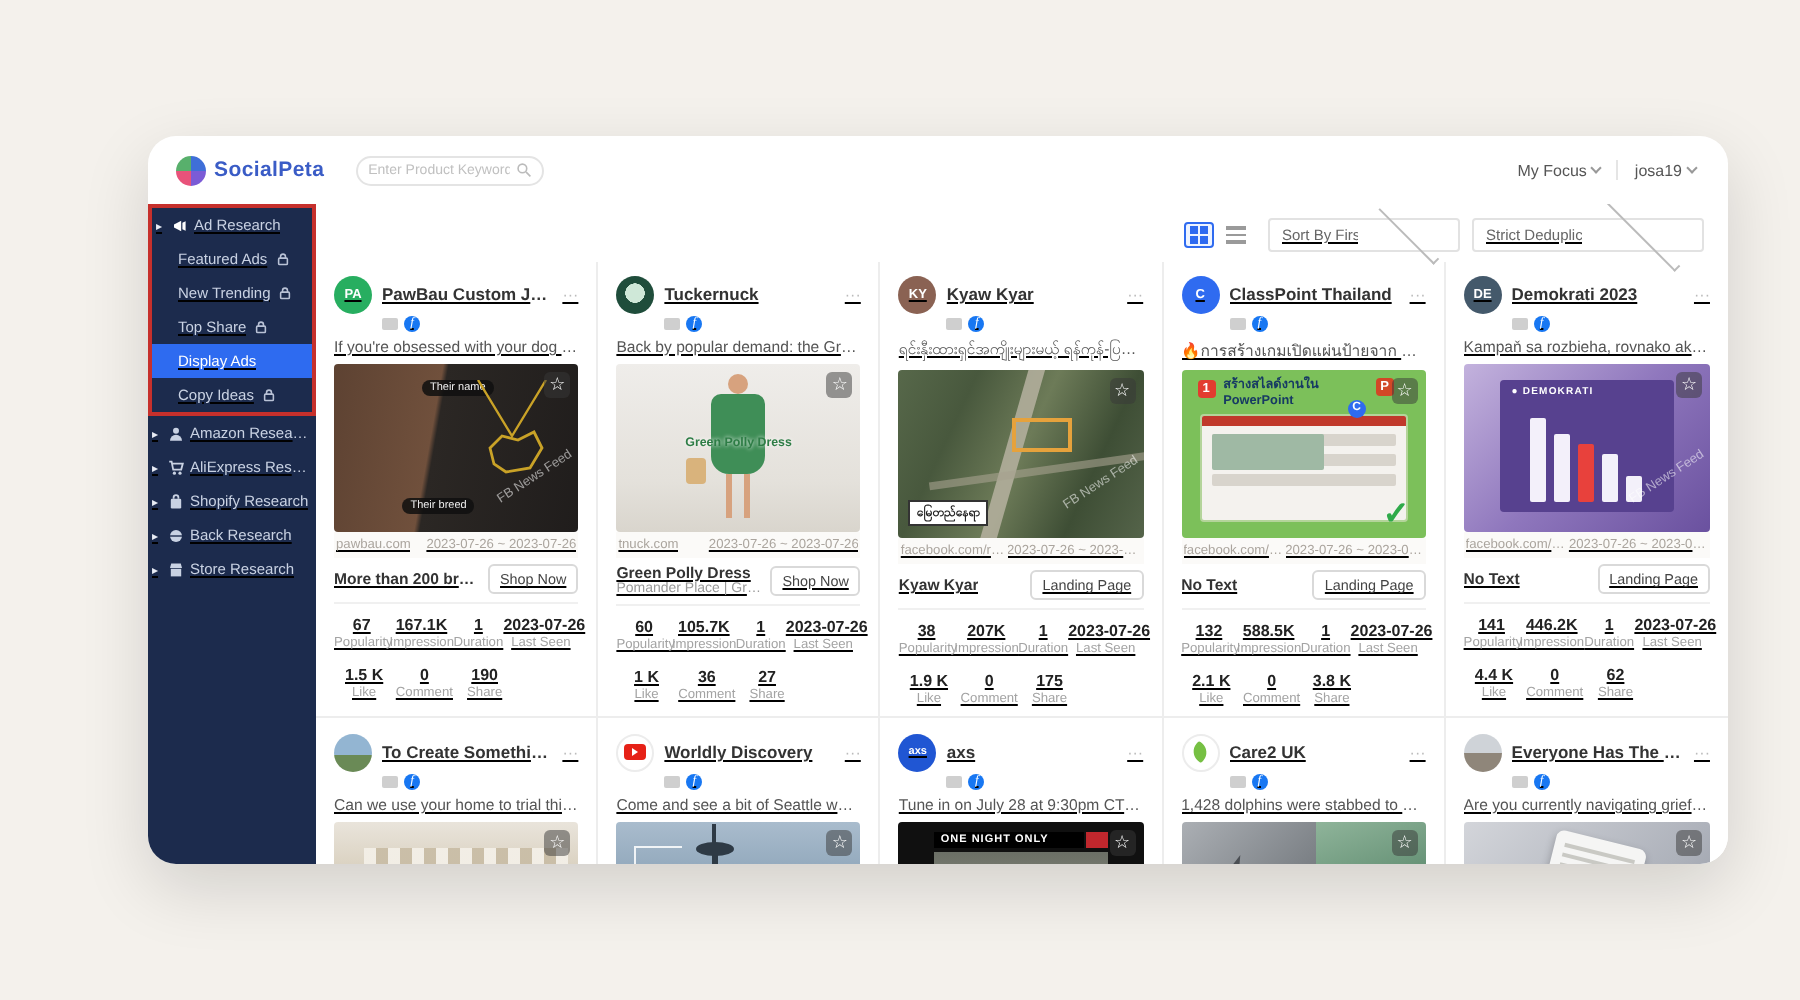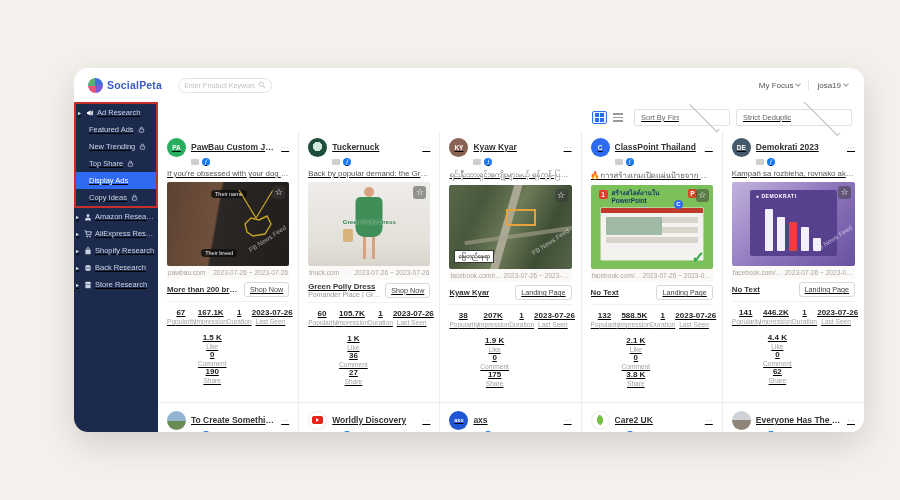--- a/index.html
+++ b/index.html
@@ -81,21 +81,21 @@
   .prod { display:flex; justify-content:space-between; align-items:center; padding:3px 0 4px; border-bottom:1px solid #f0f0f0; min-height:18px; }
   .prod-l { min-width:0; }
   .prod-t { font-size:7.8px; font-weight:bold; color:#333; white-space:nowrap; overflow:hidden; text-overflow:ellipsis; }
   .prod-sub { font-size:7px; color:#999; white-space:nowrap; overflow:hidden; text-overflow:ellipsis; }
   .cta { border:1px solid #d9d9d9; border-radius:3px; background:#fff; font-size:7.2px; color:#444;
     padding:2px 5px; white-space:nowrap; flex:none; margin-left:4px; cursor:pointer; font-family:inherit; }
   .stats4 { display:grid; grid-template-columns:1fr 1.15fr .9fr 1.35fr; margin-top:6px; }
   .stat { text-align:center; min-width:0; }
   .sv { font-size:8px; font-weight:bold; color:#222; white-space:nowrap; }
   .sl { font-size:6.6px; color:#a3a3a3; margin-top:1px; white-space:nowrap; }
-  .stats3 { display:grid; grid-template-columns:1fr; width:74%; margin:8px 0 13px; }
+  .stats3 { display:grid; grid-template-columns:1fr 1fr 1fr; width:74%; margin:8px 0 3px; }
   
   .av1 { background:#27ae60; } .av3 { background:#8a6253; } .av4 { background:#2f6bf0; }
   .av5 { background:#44596b; } .av8 { background:#2056d3; font-size:5.5px; }
   .av2 { background:radial-gradient(circle at 50% 45%, #cfe8d8 0 34%, #1f4d3b 35%); }
   .av6 { background:linear-gradient(180deg,#93b5d2 0 55%, #6a8a56 55%); }
   .av7 { background:#fff; border:1px solid #ececec; }
   .play { width:11px; height:8px; background:#e62117; border-radius:2px; position:relative; }
   .play::after { content:""; position:absolute; left:4px; top:2px; border-left:3.5px solid #fff;
     border-top:2px solid transparent; border-bottom:2px solid transparent; }
   .av9 { background:#fff; border:1px solid #ececec; }

